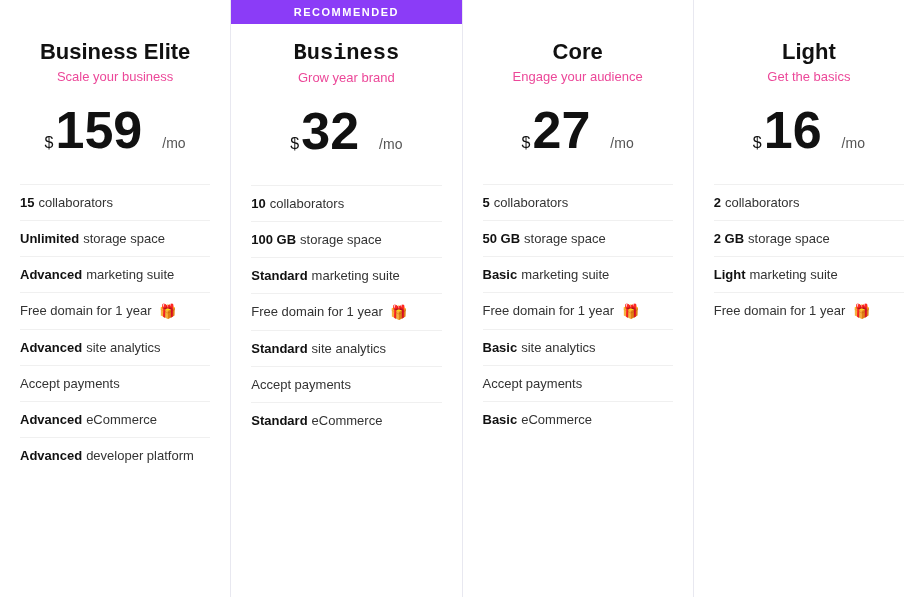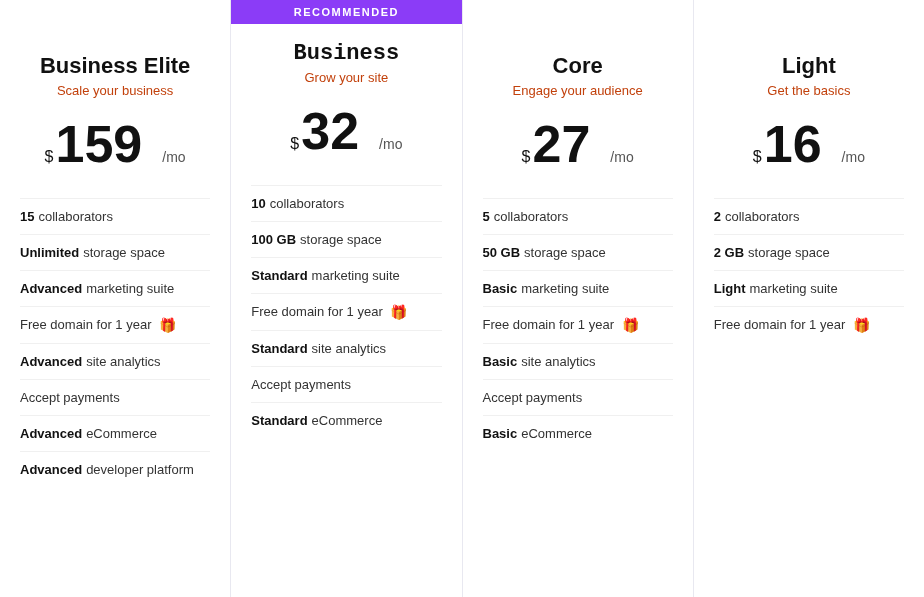--- a/index.html
+++ b/index.html
@@ -46,29 +46,29 @@
       font-weight: 700;
       letter-spacing: 1.5px;
       padding: 6px 16px;
       text-transform: uppercase;
     }
     .plan-name {
       font-size: 22px;
       font-weight: 700;
       color: #111;
       text-align: center;
-      margin-top: 21px;
+      margin-top: 7px;
     }
     .plan-card.recommended .plan-name {
       margin-top: 9px;
       font-family: Liberation Mono, monospace;
     }
     .plan-tagline {
       font-size: 13px;
-      color: #c2410c;
+      color: #ec4899;
       text-align: center;
       margin-top: 4px;
       margin-bottom: 20px;
     }
     .plan-price {
       display: flex;
       align-items: baseline;
       justify-content: center;
       margin-bottom: 24px;
     }
@@ -161,21 +161,21 @@
         </li>
         <li class="feature-item">
           <span class="feature-bold">Advanced</span>
           <span> developer platform</span>
         </li>
       </ul>
     </div>
     <div class="plan-card recommended">
       <div class="recommended-badge">RECOMMENDED</div>
     <div class="plan-name">Business</div>
-    <div class="plan-tagline">Grow your site</div>
+    <div class="plan-tagline">Grow year brand</div>
     <div class="plan-price">
       <span class="price-dollar">$</span>
       <span class="price-amount">32</span>
       <span class="price-period">/mo</span>
     </div>
     <ul class="features-list">
   <li class="feature-item">
           <span class="feature-bold">10</span>
           <span> collaborators</span>
         </li>

